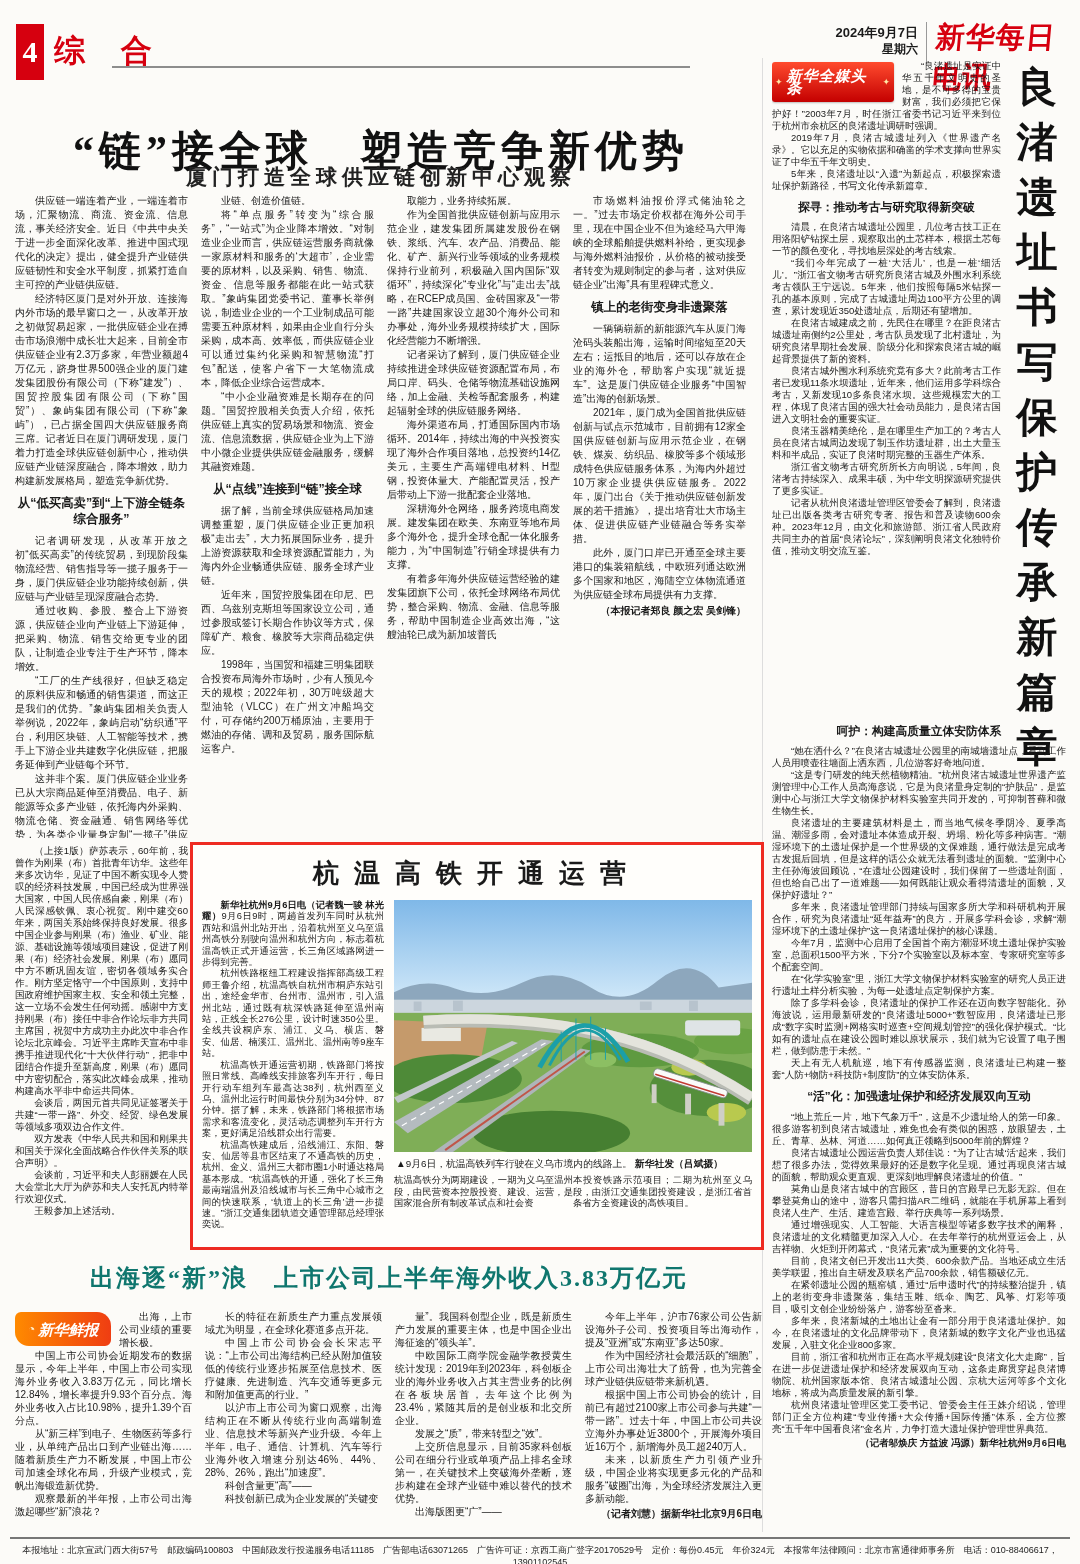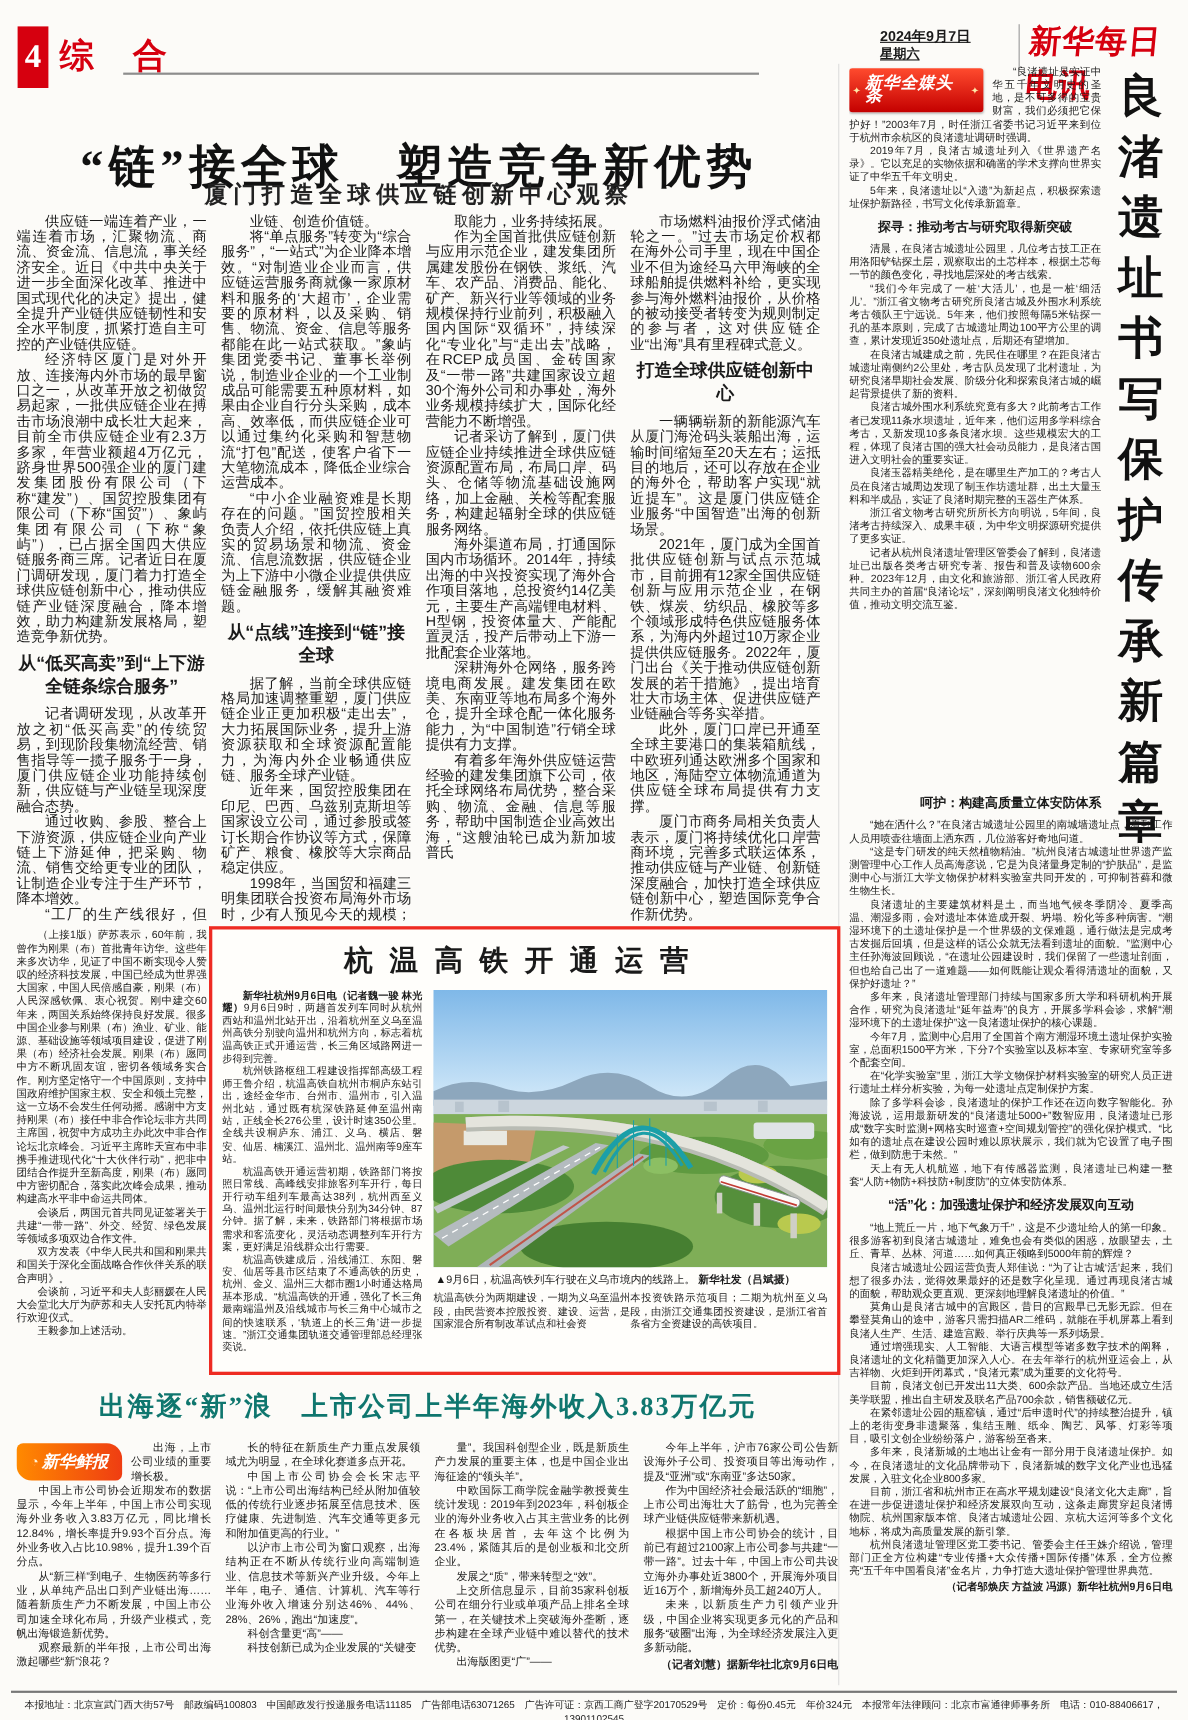--- a/index.html
+++ b/index.html
@@ -6,34 +6,34 @@
   .page{position:relative;width:1080px;height:1564px;background:#fcfbf8;color:#1a1a1a;
         font-family:"Liberation Sans","DejaVu Sans",sans-serif;overflow:hidden;}
   .abs{position:absolute;}
   
   .pagenum{left:16px;top:24px;width:28px;height:56px;background:#d6000f;color:#fff;
            display:flex;align-items:center;justify-content:center;font-size:30px;font-weight:bold;
            font-family:"Liberation Serif",serif;}
   .secname{left:54px;top:30px;color:#d6000f;font-size:31px;font-weight:bold;letter-spacing:14px;
            font-family:"Liberation Serif",serif;}
   .hrule{left:112px;top:66px;width:578px;height:2px;background:#8d8d8d;}
-  .dateblk{left:800px;top:24px;width:118px;text-align:left;font-size:13px;font-weight:bold;line-height:17px;text-decoration:underline;}
+  .dateblk{left:800px;top:24px;width:118px;text-align:right;font-size:13px;font-weight:bold;line-height:17px;}
   .dateblk .wk{font-size:12px;}
   .hvline{left:926px;top:22px;width:1px;height:42px;background:#999;}
   .masthead{left:934px;top:18px;color:#d6000f;font-size:29px;font-weight:900;
             font-family:"Liberation Serif",serif;transform:skewX(-5deg);letter-spacing:1px;}
   .vsep{left:762px;top:58px;width:1px;height:1474px;background:#ddd;}
   
   .mainhead{left:15px;top:82px;width:732px;text-align:center;font-size:42px;font-weight:900;
             letter-spacing:5px;font-family:"Liberation Serif",serif;color:#111;margin-top:41px;}
   .mainsub{left:15px;top:146px;width:732px;text-align:center;font-size:21px;font-weight:bold;
            letter-spacing:5px;color:#222;}
   .cols{display:flex;gap:13px;}
   .mcols{left:15px;top:194px;width:732px;height:644px;}
-  .col{width:173px;height:100%;overflow:hidden;font-size:13px;line-height:14px;text-align:justify;}
+  .col{width:173px;height:100%;overflow:hidden;font-size:10px;line-height:14px;text-align:justify;}
   .p{margin:0;text-indent:2em;text-align:justify;}
   .sub{margin:7px 0;text-align:center;font-weight:bold;font-size:1.24em;line-height:1.3;}
   .sig{margin:2px 0 0;text-align:right;font-weight:bold;}
   
   .congo{left:15px;top:845px;width:173px;height:402px;overflow:hidden;font-size:9.6px;line-height:12px;}
   
   .hzbox{left:190px;top:842px;width:574px;height:408px;border:3px solid #ee2b22;background:#fffefb;
          box-sizing:border-box;padding:4px 9px;}
   .hztitle{margin:7px 0 9px;text-align:center;font-size:26px;font-weight:bold;letter-spacing:15px;
            font-family:Liberation Serif, serif;}
@@ -111,25 +111,24 @@
     <div class="col">
         <p class="p">取能力，业务持续拓展。</p>
         <p class="p">作为全国首批供应链创新与应用示范企业，建发集团所属建发股份在钢铁、浆纸、汽车、农产品、消费品、能化、矿产、新兴行业等领域的业务规模保持行业前列，积极融入国内国际“双循环”，持续深化“专业化”与“走出去”战略，在RCEP成员国、金砖国家及“一带一路”共建国家设立超30个海外公司和办事处，海外业务规模持续扩大，国际化经营能力不断增强。</p>
         <p class="p">记者采访了解到，厦门供应链企业持续推进全球供应链资源配置布局，布局口岸、码头、仓储等物流基础设施网络，加上金融、关检等配套服务，构建起辐射全球的供应链服务网络。</p>
         <p class="p">海外渠道布局，打通国际国内市场循环。2014年，持续出海的中兴投资实现了海外合作项目落地，总投资约14亿美元，主要生产高端锂电材料、H型钢，投资体量大、产能配置灵活，投产后带动上下游一批配套企业落地。</p>
         <p class="p">深耕海外仓网络，服务跨境电商发展。建发集团在欧美、东南亚等地布局多个海外仓，提升全球仓配一体化服务能力，为“中国制造”行销全球提供有力支撑。</p>
         <p class="p">有着多年海外供应链运营经验的建发集团旗下公司，依托全球网络布局优势，整合采购、物流、金融、信息等服务，帮助中国制造企业高效出海，“这艘油轮已成为新加坡普氏</p>
       </div>
     <div class="col">
         <p class="p">市场燃料油报价浮式储油轮之一。”过去市场定价权都在海外公司手里，现在中国企业不但为途经马六甲海峡的全球船舶提供燃料补给，更实现参与海外燃料油报价，从价格的被动接受者转变为规则制定的参与者，这对供应链企业“出海”具有里程碑式意义。</p>
-        <h3 class="sub">打造全球供应链创新中心</h3>
+        <h3 class="sub">镇上的老街变身非遗聚落</h3>
         <p class="p">一辆辆崭新的新能源汽车从厦门海沧码头装船出海，运输时间缩短至20天左右；运抵目的地后，还可以存放在企业的海外仓，帮助客户实现“就近提车”。这是厦门供应链企业服务“中国智造”出海的创新场景。</p>
         <p class="p">2021年，厦门成为全国首批供应链创新与试点示范城市，目前拥有12家全国供应链创新与应用示范企业，在钢铁、煤炭、纺织品、橡胶等多个领域形成特色供应链服务体系，为海内外超过10万家企业提供供应链服务。2022年，厦门出台《关于推动供应链创新发展的若干措施》，提出培育壮大市场主体、促进供应链产业链融合等务实举措。</p>
         <p class="p">此外，厦门口岸已开通至全球主要港口的集装箱航线，中欧班列通达欧洲多个国家和地区，海陆空立体物流通道为供应链全球布局提供有力支撑。</p>
-        <p class="p">厦门市商务局相关负责人表示，厦门将持续优化口岸营商环境，完善多式联运体系，推动供应链与产业链、创新链深度融合，加快打造全球供应链创新中心，塑造国际竞争合作新优势。</p>
         <p class="sig">（本报记者郑良 颜之宏 吴剑锋）</p>
       </div>
   </div>
 
   <div class="abs congo">
       <p class="p">（上接1版）萨苏表示，60年前，我曾作为刚果（布）首批青年访华。这些年来多次访华，见证了中国不断实现令人赞叹的经济科技发展，中国已经成为世界强大国家，中国人民倍感自豪，刚果（布）人民深感钦佩、衷心祝贺。刚中建交60年来，两国关系始终保持良好发展。很多中国企业参与刚果（布）渔业、矿业、能源、基础设施等领域项目建设，促进了刚果（布）经济社会发展。刚果（布）愿同中方不断巩固友谊，密切各领域务实合作。刚方坚定恪守一个中国原则，支持中国政府维护国家主权、安全和领土完整，这一立场不会发生任何动摇。感谢中方支持刚果（布）接任中非合作论坛非方共同主席国，祝贺中方成功主办此次中非合作论坛北京峰会。习近平主席昨天宣布中非携手推进现代化“十大伙伴行动”，把非中团结合作提升至新高度，刚果（布）愿同中方密切配合，落实此次峰会成果，推动构建高水平非中命运共同体。</p>
       <p class="p">会谈后，两国元首共同见证签署关于共建“一带一路”、外交、经贸、绿色发展等领域多项双边合作文件。</p>
       <p class="p">双方发表《中华人民共和国和刚果共和国关于深化全面战略合作伙伴关系的联合声明》。</p>
       <p class="p">会谈前，习近平和夫人彭丽媛在人民大会堂北大厅为萨苏和夫人安托瓦内特举行欢迎仪式。</p>
       <p class="p">王毅参加上述活动。</p>

